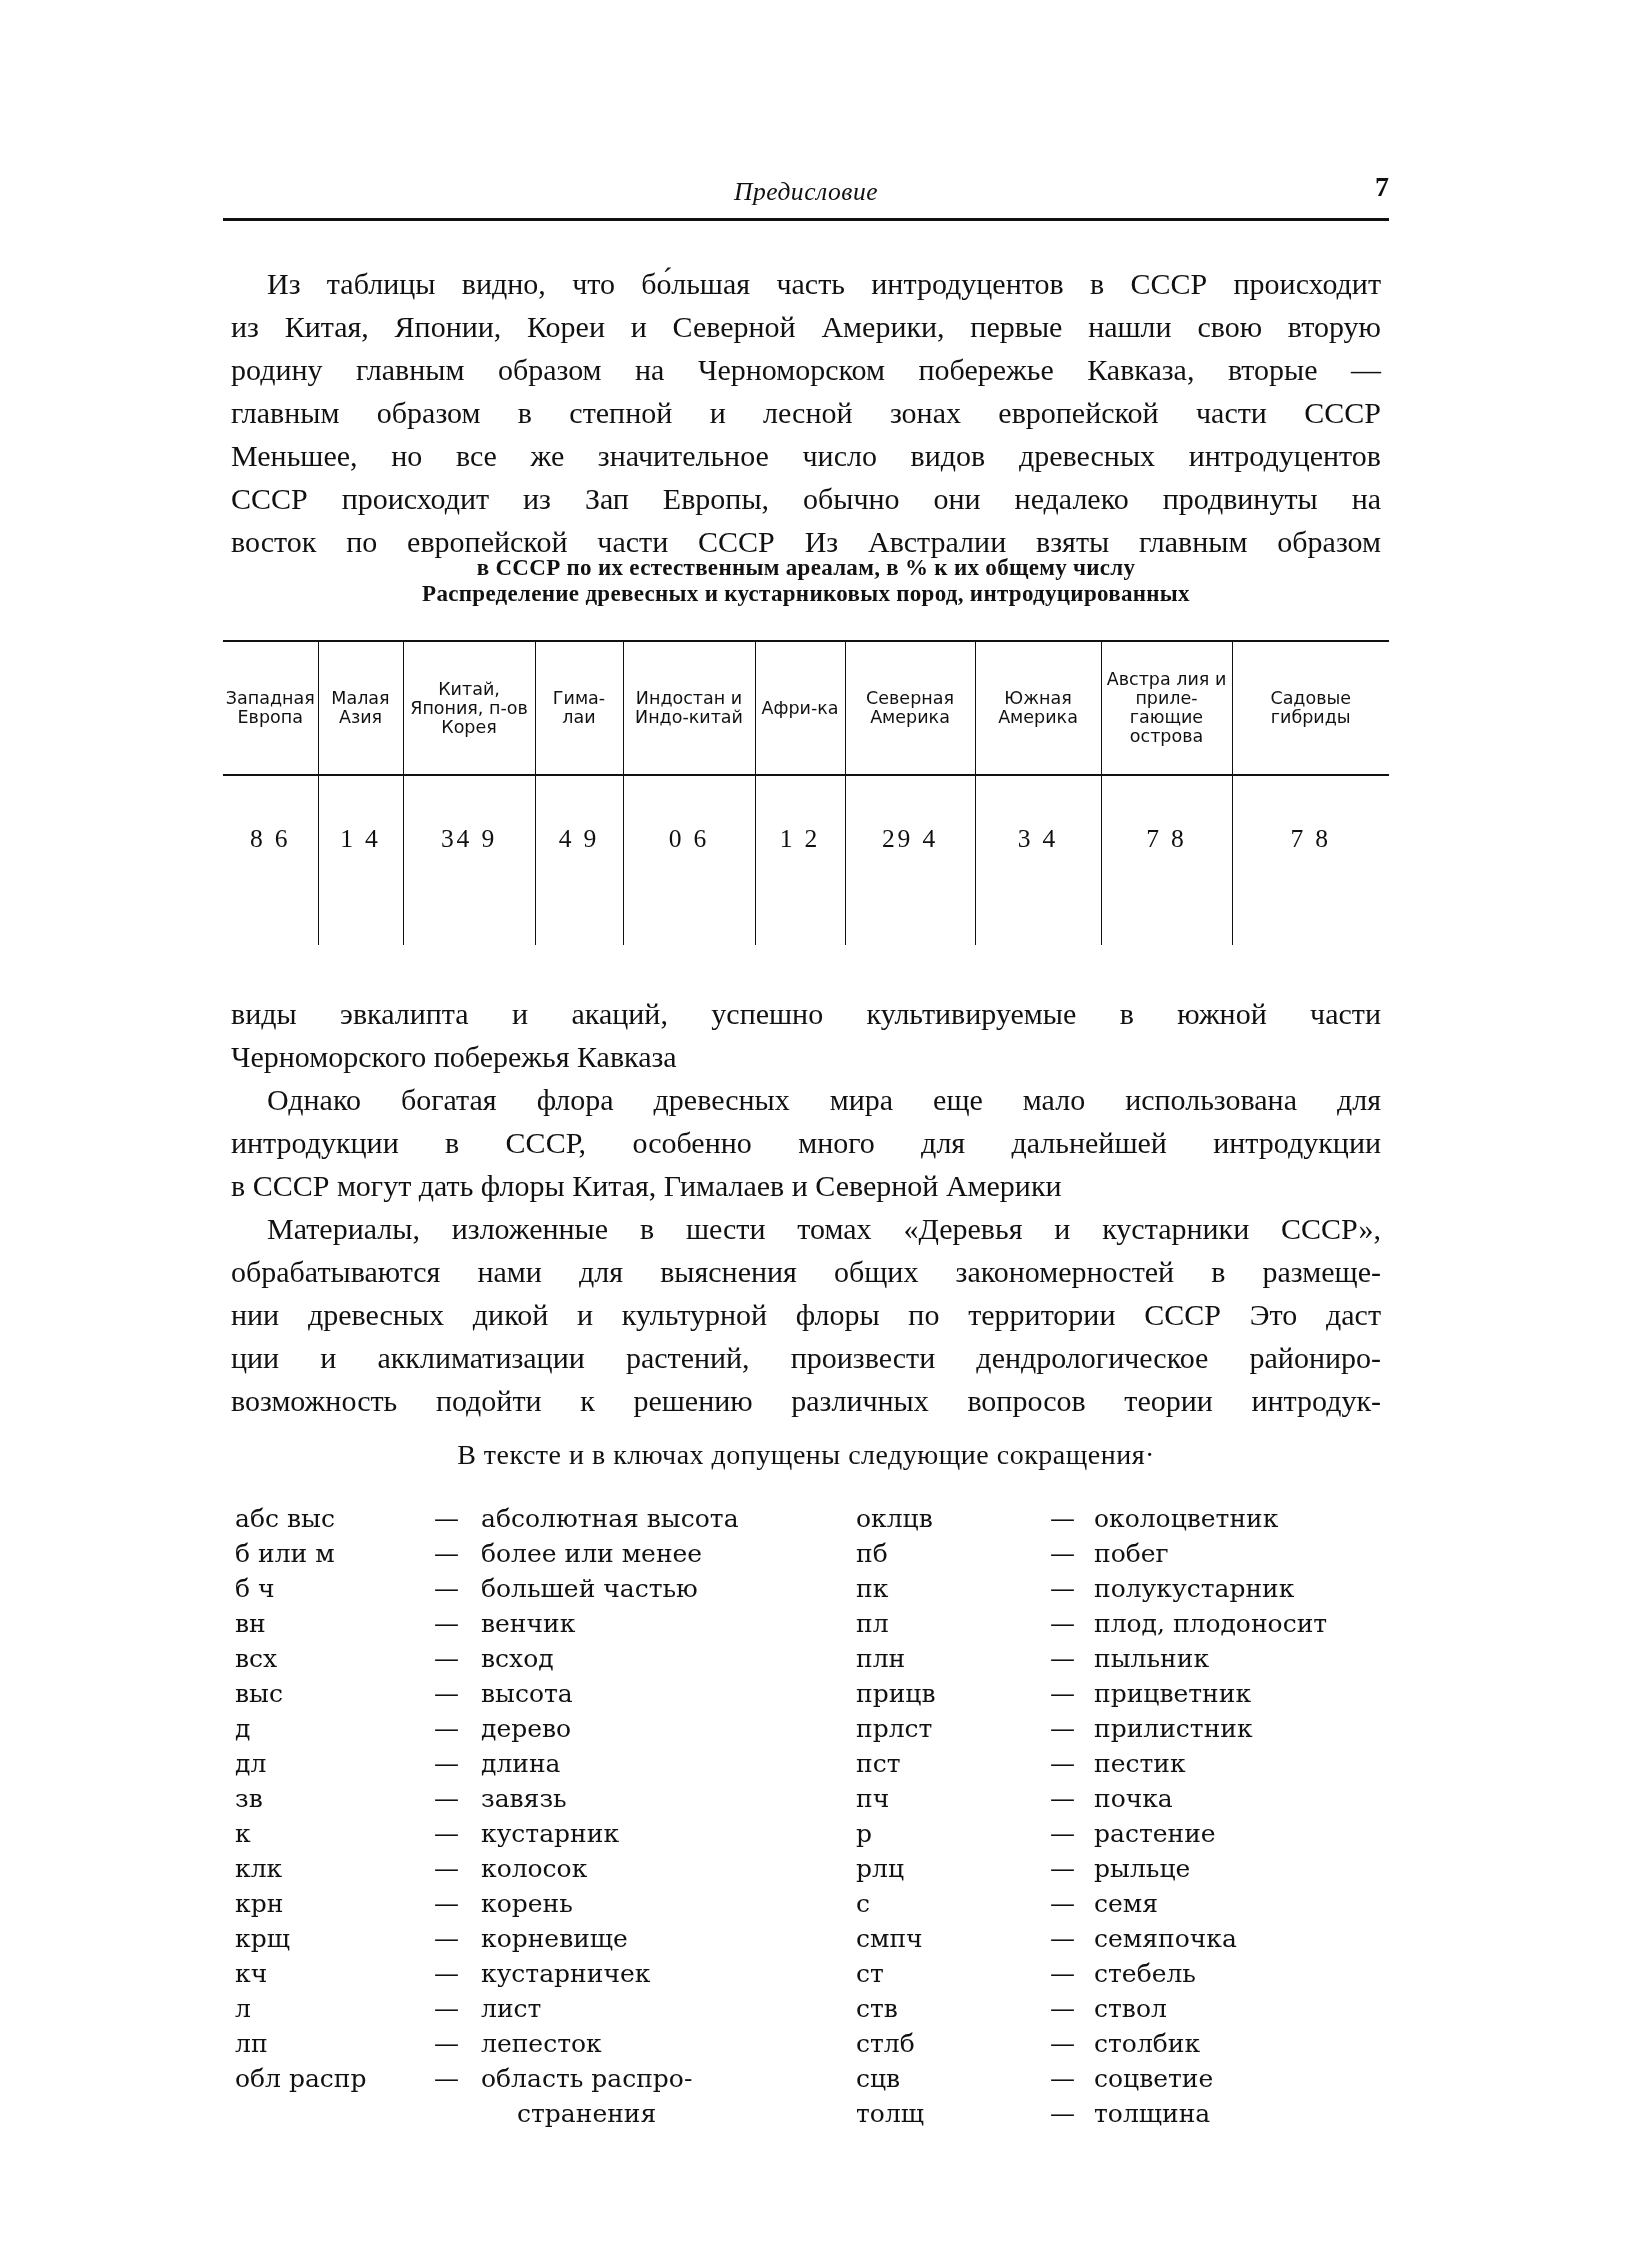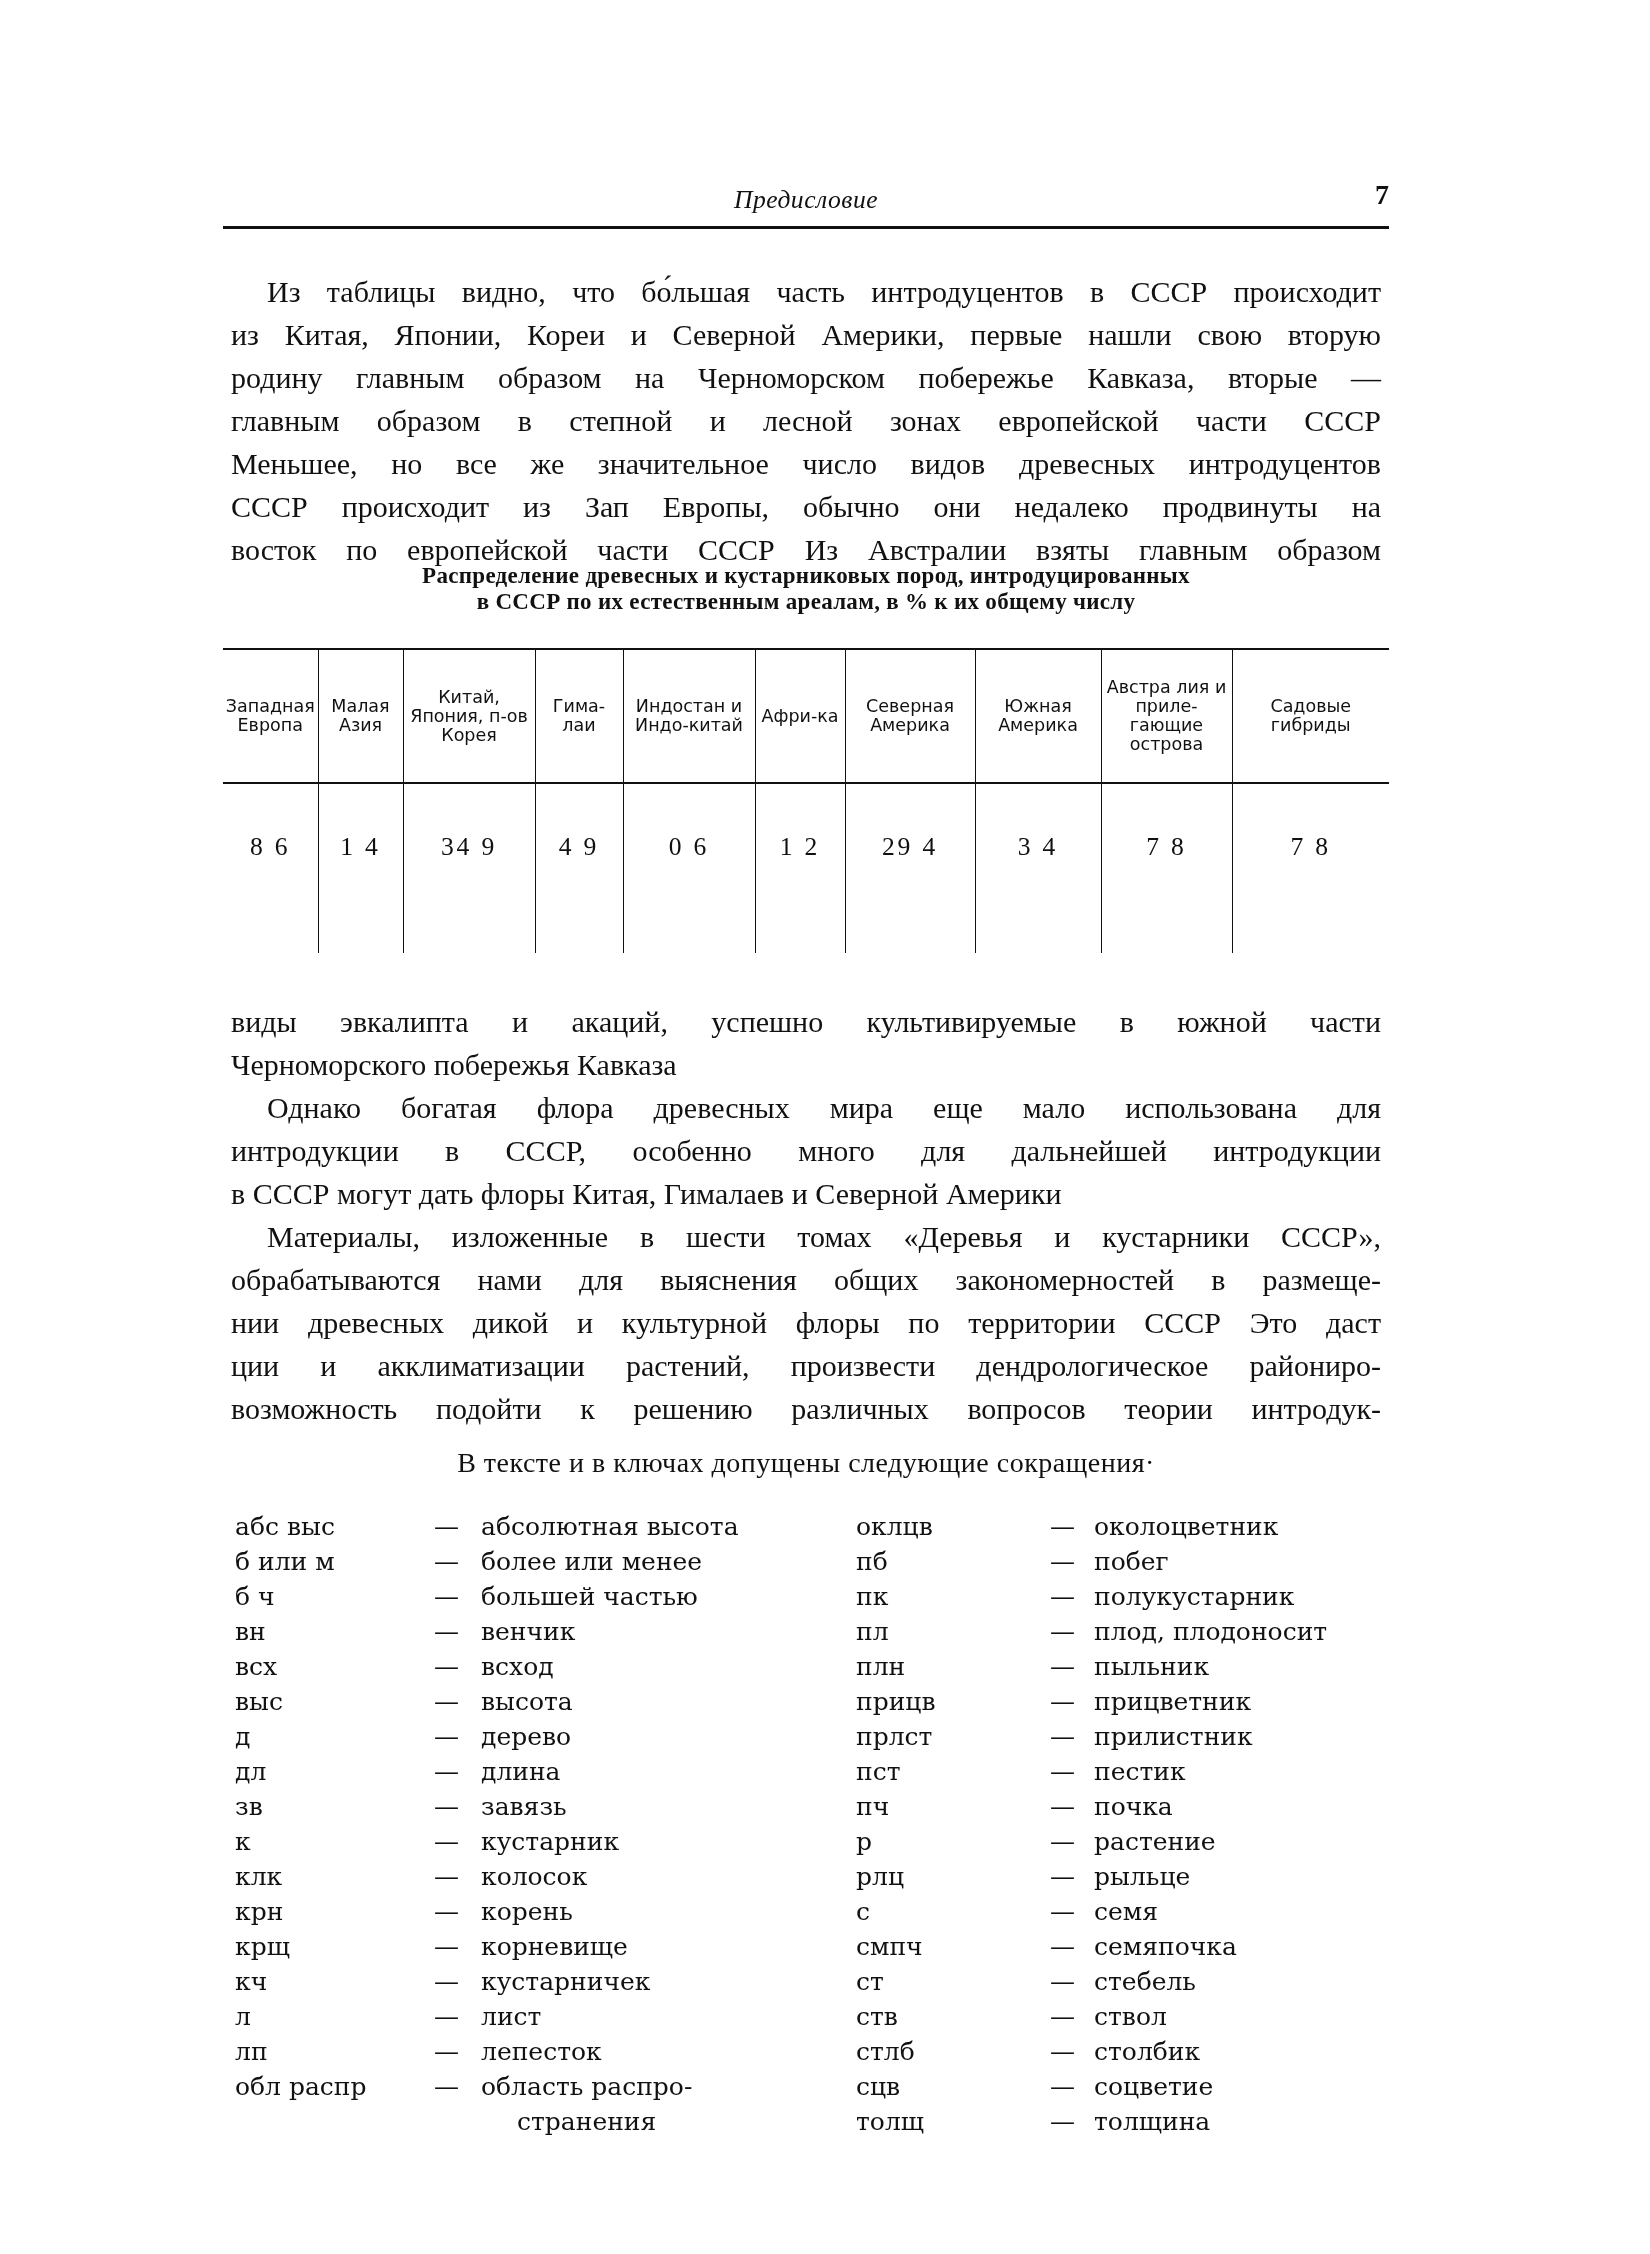--- a/index.html
+++ b/index.html
@@ -10,21 +10,21 @@
     body {
       width: 1650px;
       height: 2254px;
       position: relative;
       overflow: hidden;
       color: #111111;
       font-family: "Liberation Serif", "DejaVu Serif", serif;
     }
     .page {
       position: absolute;
-      left: 0; top: 12px;
+      left: 0; top: 4px;
       width: 1650px; height: 1668px;
     }
     
     .running-head {
       position: absolute;
       left: 223px;
       top: 167px;
       width: 1166px;
       height: 45px;
     }
@@ -179,22 +179,22 @@
     <p class="indent">Из таблицы видно, что бо́льшая часть интродуцентов в СССР происходит</p>
     <p>из Китая, Японии, Кореи и Северной Америки, первые нашли свою вторую</p>
     <p>родину главным образом на Черноморском побережье Кавказа, вторые —</p>
     <p>главным образом в степной и лесной зонах европейской части СССР</p>
     <p>Меньшее, но все же значительное число видов древесных интродуцентов</p>
     <p>СССР происходит из Зап  Европы, обычно они недалеко продвинуты на</p>
     <p>восток по европейской части СССР  Из Австралии взяты главным образом</p>
   </div>
 
   <div class="table-caption">
+    <div>в СССР по их естественным ареалам, в % к их общему числу</div>
     <div>Распределение древесных и кустарниковых пород, интродуцированных</div>
-    <div>в СССР по их естественным ареалам, в % к их общему числу</div>
   </div>
 
   <table class="dist-table">
     <colgroup>
       <col style="width:95px">
         <col style="width:85px">
         <col style="width:132px">
         <col style="width:88px">
         <col style="width:132px">
       <col style="width:90px">

